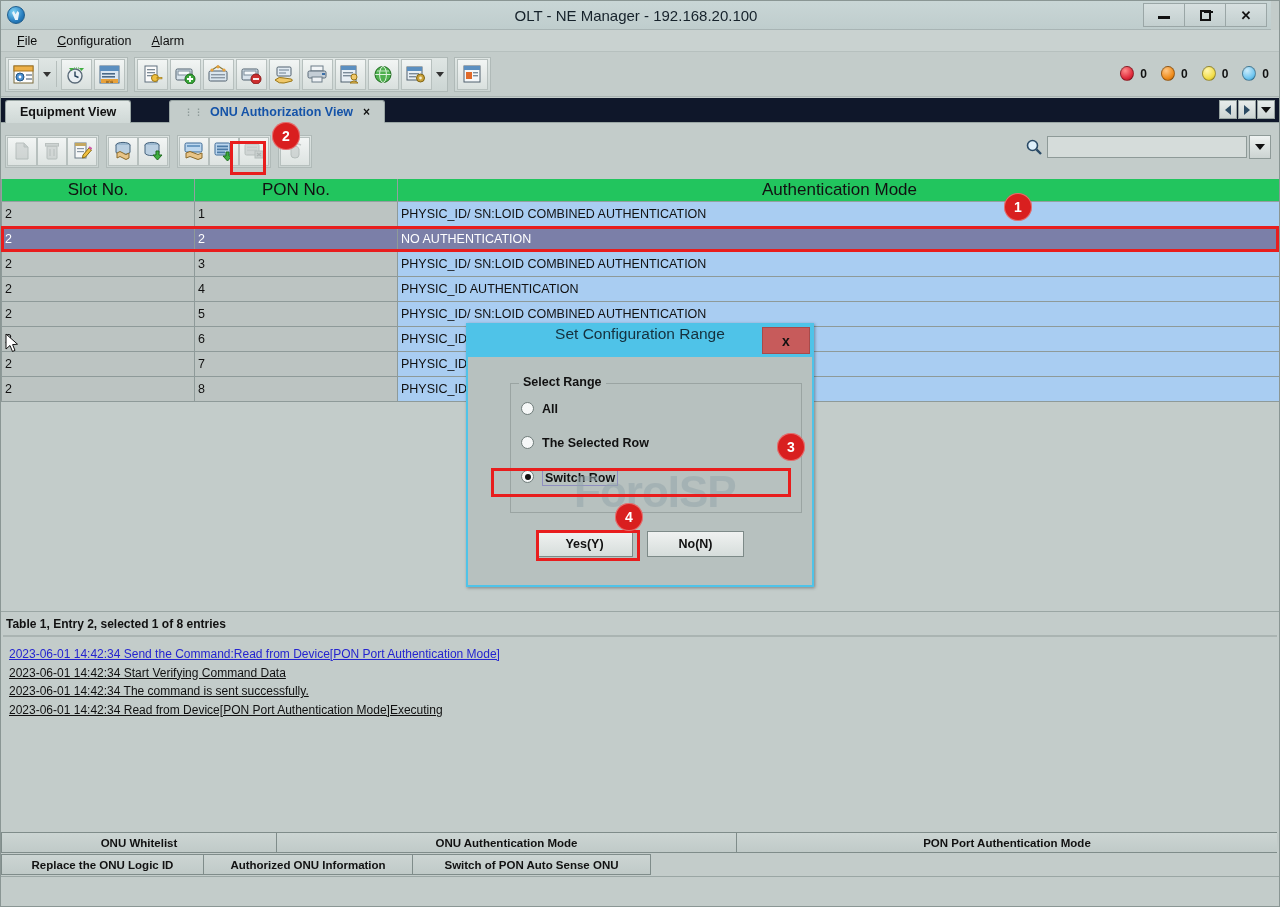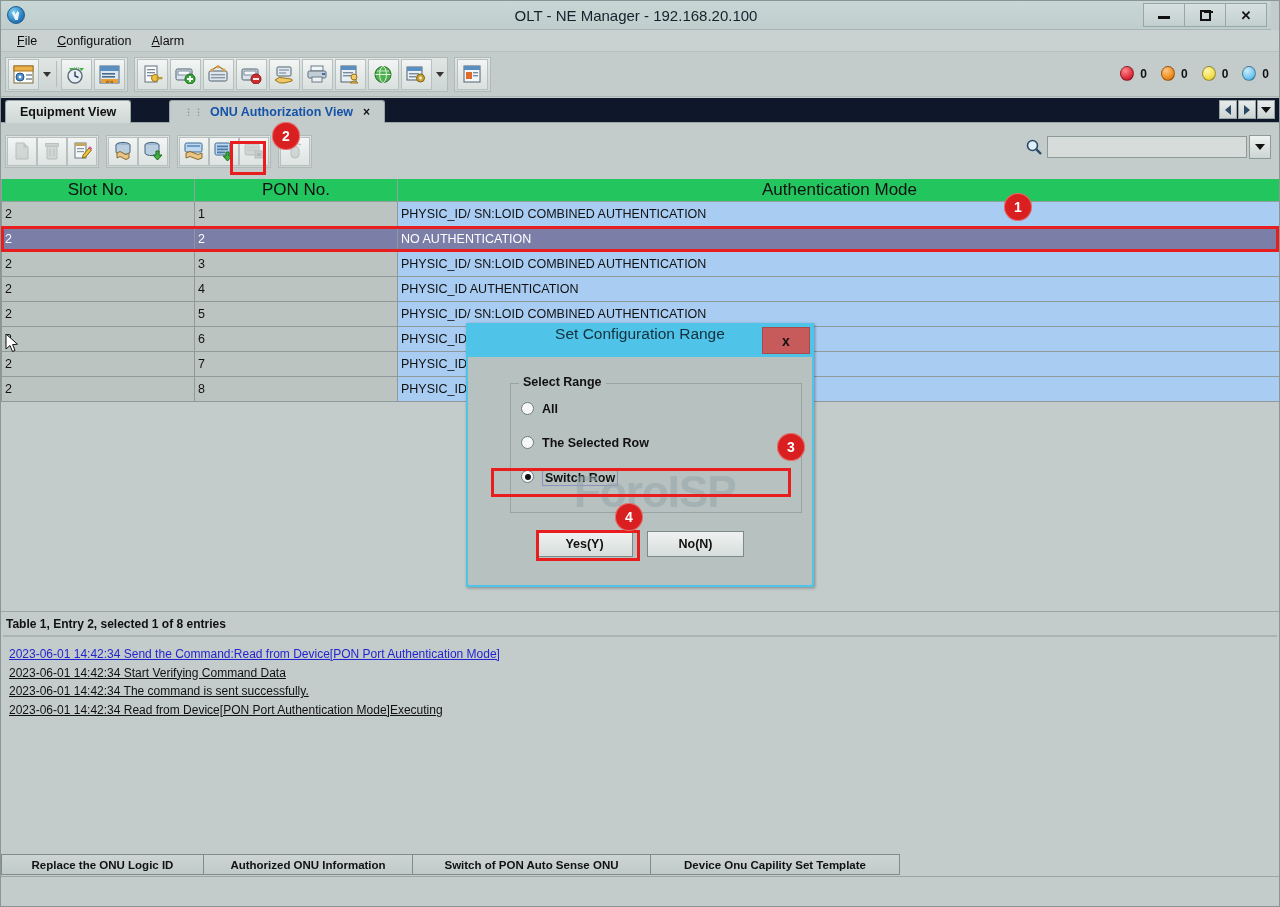--- a/index.html
+++ b/index.html
@@ -705,33 +705,41 @@
     <span>Table 1, Entry 2, selected 1 of 8 entries</span>
   </div>
 
   <div class="logpane">
     <div class="logline blue">2023-06-01 14:42:34 Send the Command:Read from Device[PON Port Authentication Mode]</div>
     <div class="logline">2023-06-01 14:42:34 Start Verifying Command Data</div>
     <div class="logline">2023-06-01 14:42:34 The command is sent successfully.</div>
     <div class="logline">2023-06-01 14:42:34 Read from Device[PON Port Authentication Mode]Executing</div>
   </div>
 
+  <div class="bottomtabs-row btabs1">
+    <div class="btab" style="width:276px">
+      <span>ONU Whitelist</span>
+    </div>
+    <div class="btab" style="width:460px">
+      <span>ONU Authentication Mode</span>
+    </div>
+    <div class="btab" style="width:540px;border-right:none">
+      <span>PON Port Authentication Mode</span>
+    </div>
+  </div>
 
   <div class="bottomtabs-row btabs2">
     <div class="btab" style="width:203px">
       <span>Replace the ONU Logic ID</span>
     </div>
     <div class="btab" style="width:209px">
       <span>Authorized ONU Information</span>
     </div>
     <div class="btab" style="width:238px">
       <span>Switch of PON Auto Sense ONU</span>
-    </div>
-    <div class="btab" style="width:249px">
-      <span>Device Onu Capility Set Template</span>
     </div>
   </div>
 
   <div class="bottom-filler"></div>
 
   <div class="dialog">
     <div class="dlg-title">
       <span class="dlg-title-text">Set Configuration Range</span>
       <div class="dlg-close">x</div>
     </div>

